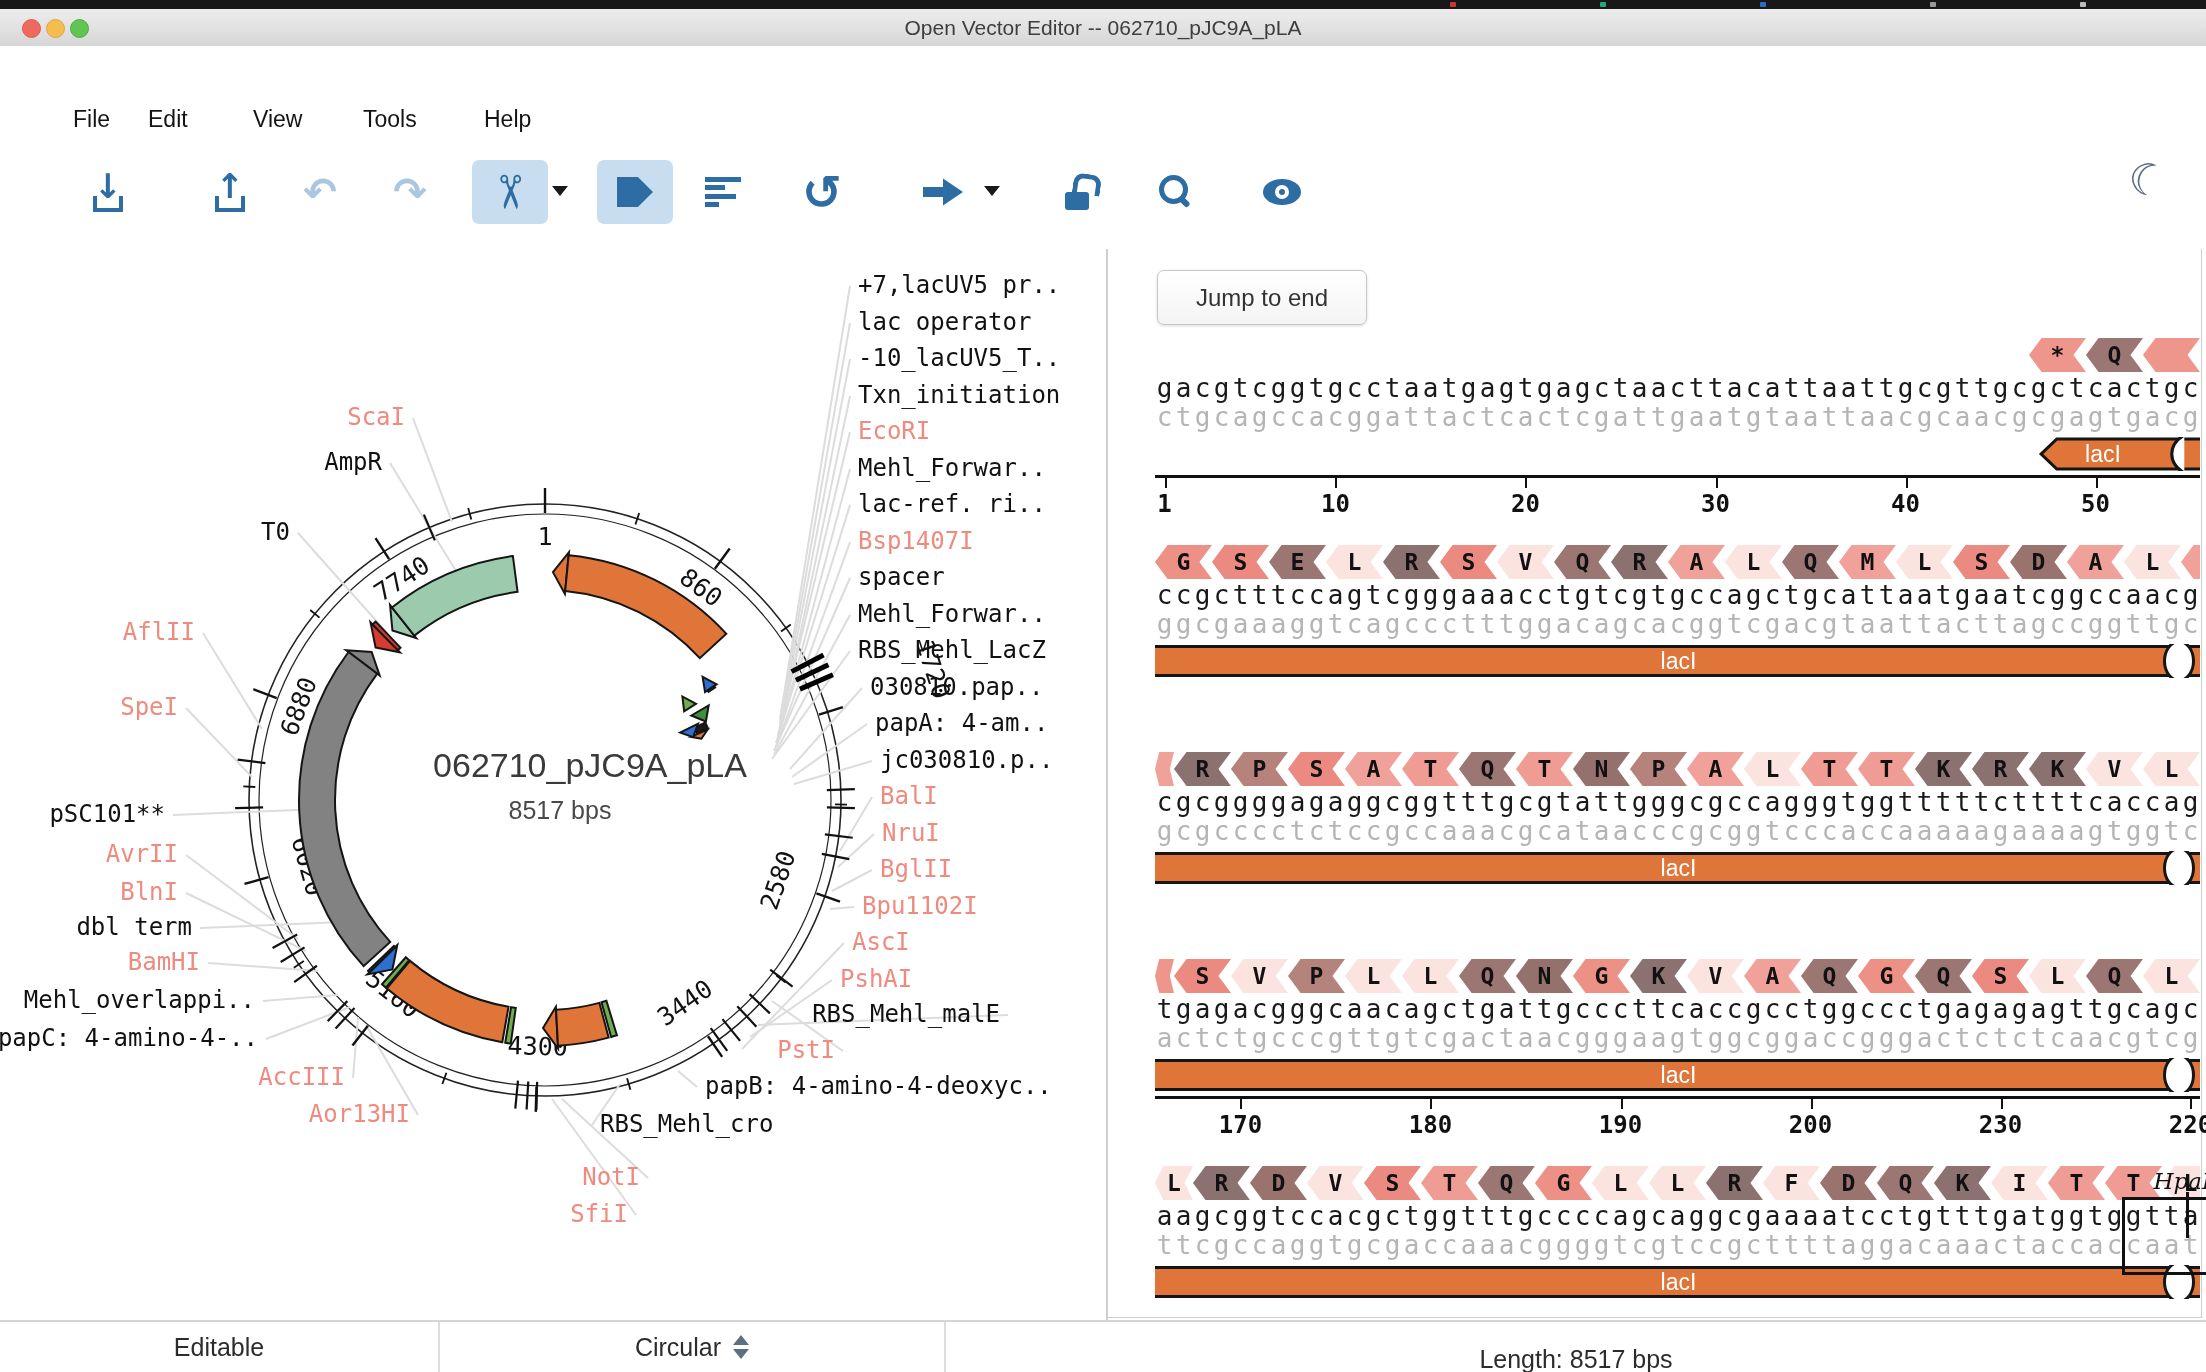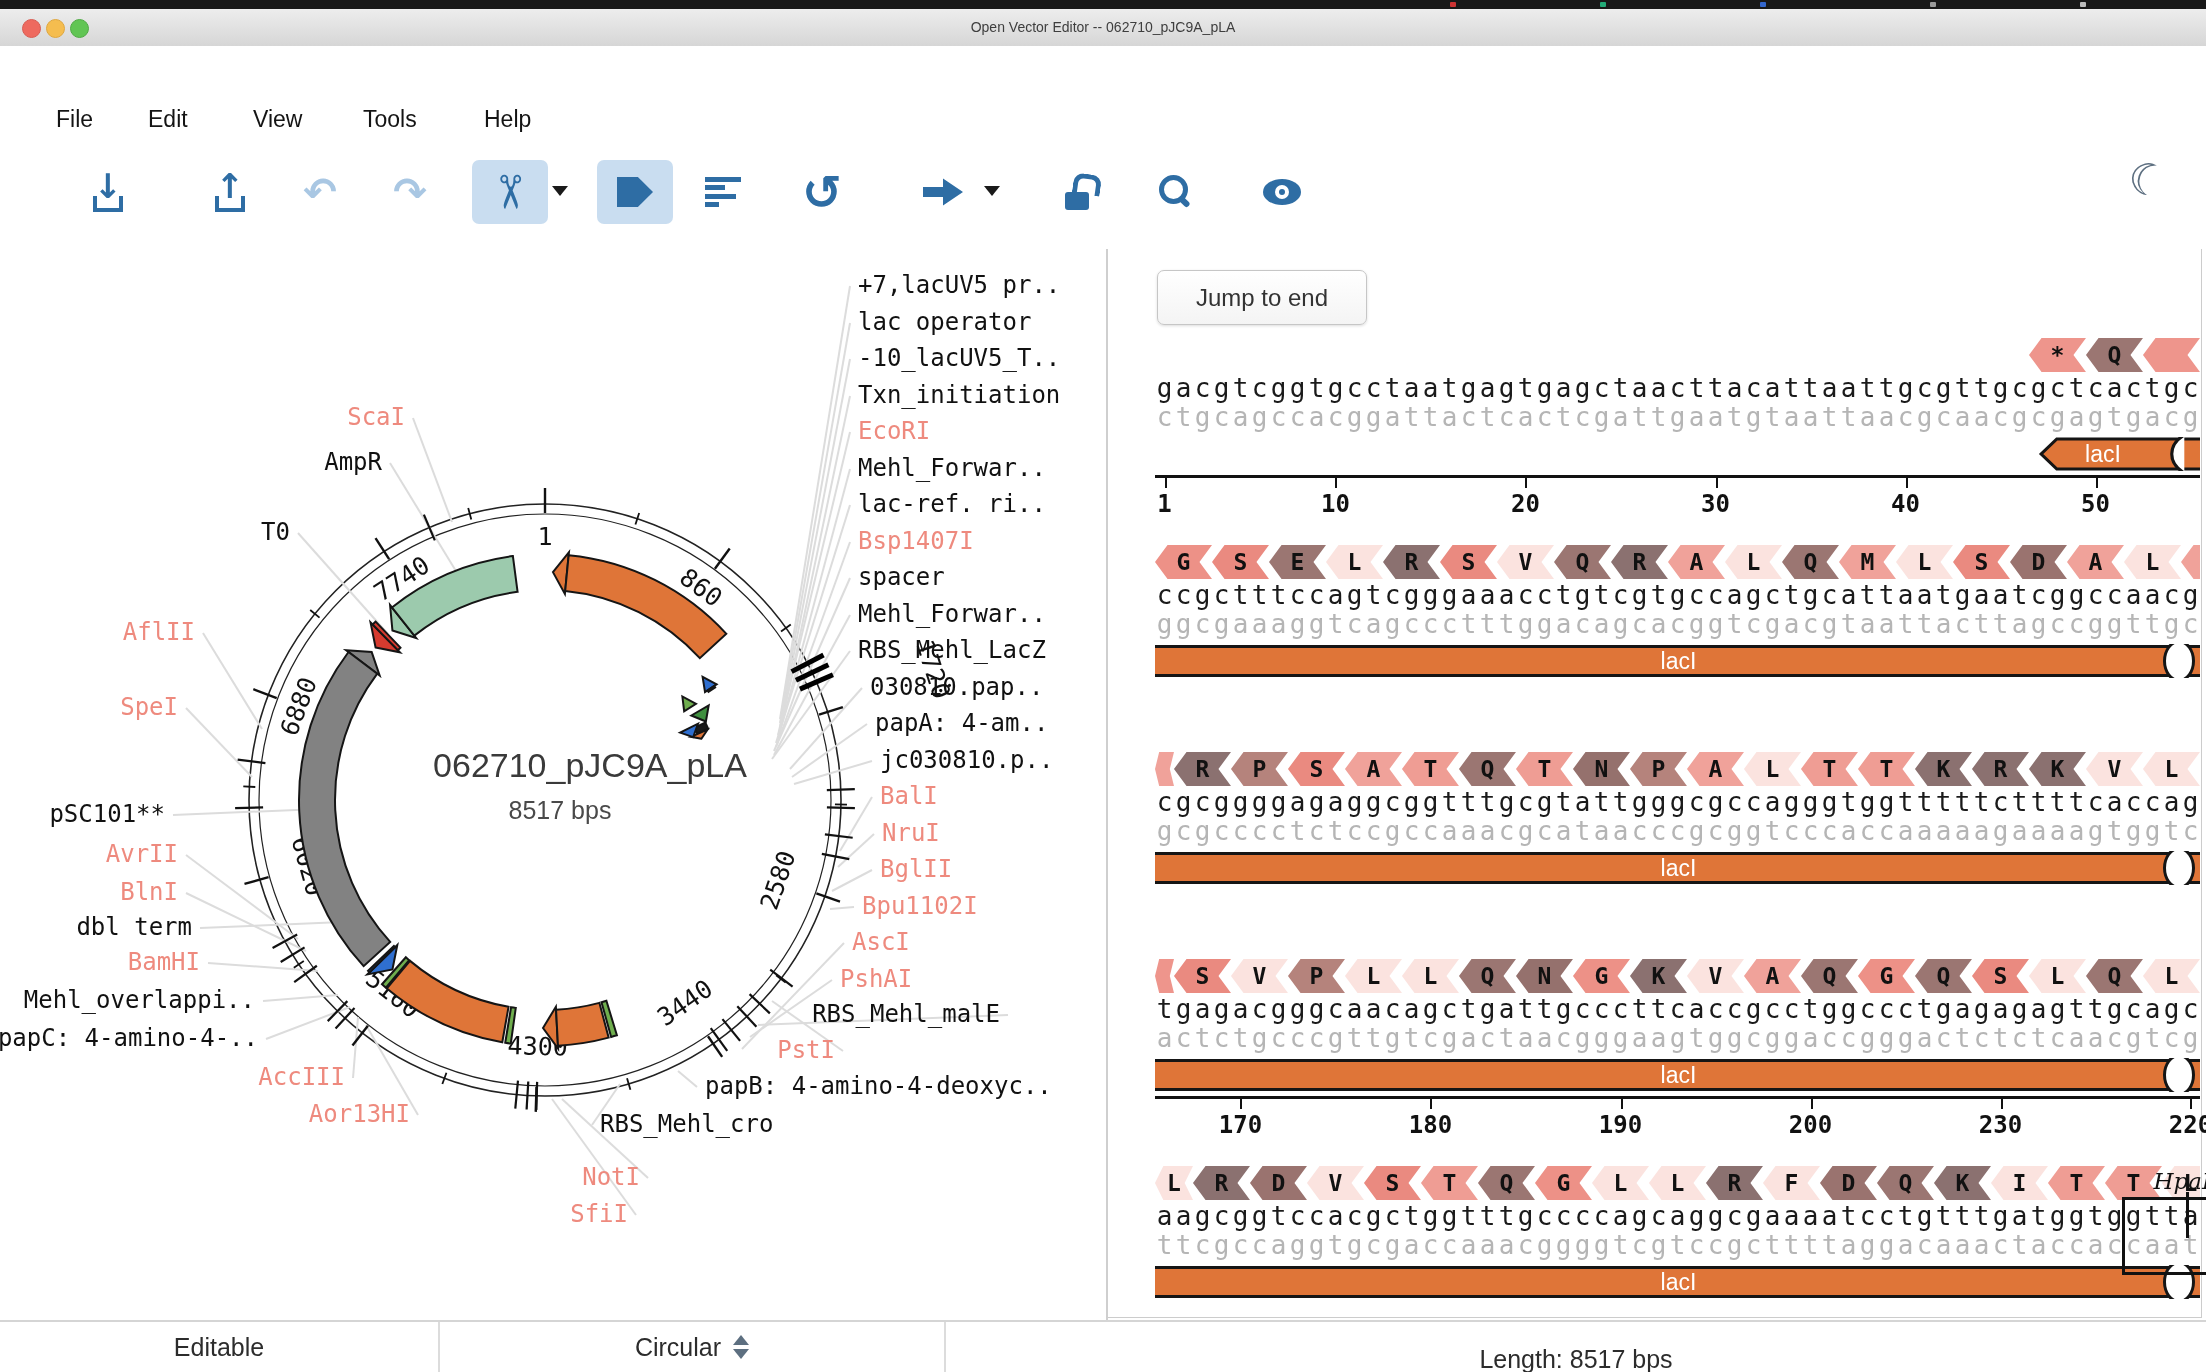--- a/index.html
+++ b/index.html
@@ -8,21 +8,21 @@
   
   .os-strip{position:absolute;top:0;left:0;right:0;height:9px;background:#181818;}
   .os-dot{position:absolute;top:2px;width:6px;height:5px;border-radius:1px;}
   .titlebar{position:absolute;top:9px;left:0;right:0;height:37px;
     background:linear-gradient(#ededed,#d6d6d6);border-bottom:1px solid #b0b0b0;}
   .tl{position:absolute;top:10px;width:17px;height:17px;border-radius:50%;}
   .tl.red{left:22px;background:#ee6a5f;border:1px solid #d95c52;}
   .tl.yellow{left:46px;background:#f5bd4f;border:1px solid #dfa73f;}
   .tl.green{left:70px;background:#61c554;border:1px solid #50ab45;}
   .win-title{position:absolute;left:0;right:0;top:0;height:37px;line-height:37px;
-    text-align:center;font-size:14px;color:#3e3e3e;}
+    text-align:center;font-size:21px;color:#3e3e3e;}
   
   .menubar{position:absolute;top:46px;left:0;right:0;height:140px;background:#fff;}
   .menu-item{position:absolute;top:60px;font-size:23px;color:#141414;cursor:default;}
   .tbtn{position:absolute;top:114px;width:76px;height:64px;border-radius:7px;
     display:flex;align-items:center;justify-content:center;}
   .tbtn.active{background:#c9ddf0;}
   .caret{position:absolute;top:140px;width:0;height:0;border-left:8px solid transparent;
     border-right:8px solid transparent;border-top:10px solid #1a1a1a;}
   .moon{position:absolute;top:108px;left:2128px;font-size:44px;color:#5d6f80;
     transform:rotate(18deg);font-family:"DejaVu Sans",sans-serif;}
@@ -121,21 +121,21 @@
   </div>
 
   <div class="titlebar">
     <div class="tl red"></div>
     <div class="tl yellow"></div>
     <div class="tl green"></div>
     <div class="win-title">Open Vector Editor -- 062710_pJC9A_pLA</div>
   </div>
 
   <div class="menubar">
-    <span class="menu-item" style="left:56px">File</span>
+    <span class="menu-item" style="left:73px">File</span>
     <span class="menu-item" style="left:148px">Edit</span>
     <span class="menu-item" style="left:253px">View</span>
     <span class="menu-item" style="left:363px">Tools</span>
     <span class="menu-item" style="left:484px">Help</span>
 
     <div class="tbtn" style="left:70px">
       <div class="tray ic">
           <div class="arr">↓</div>
           <div class="base"></div>
         </div>

